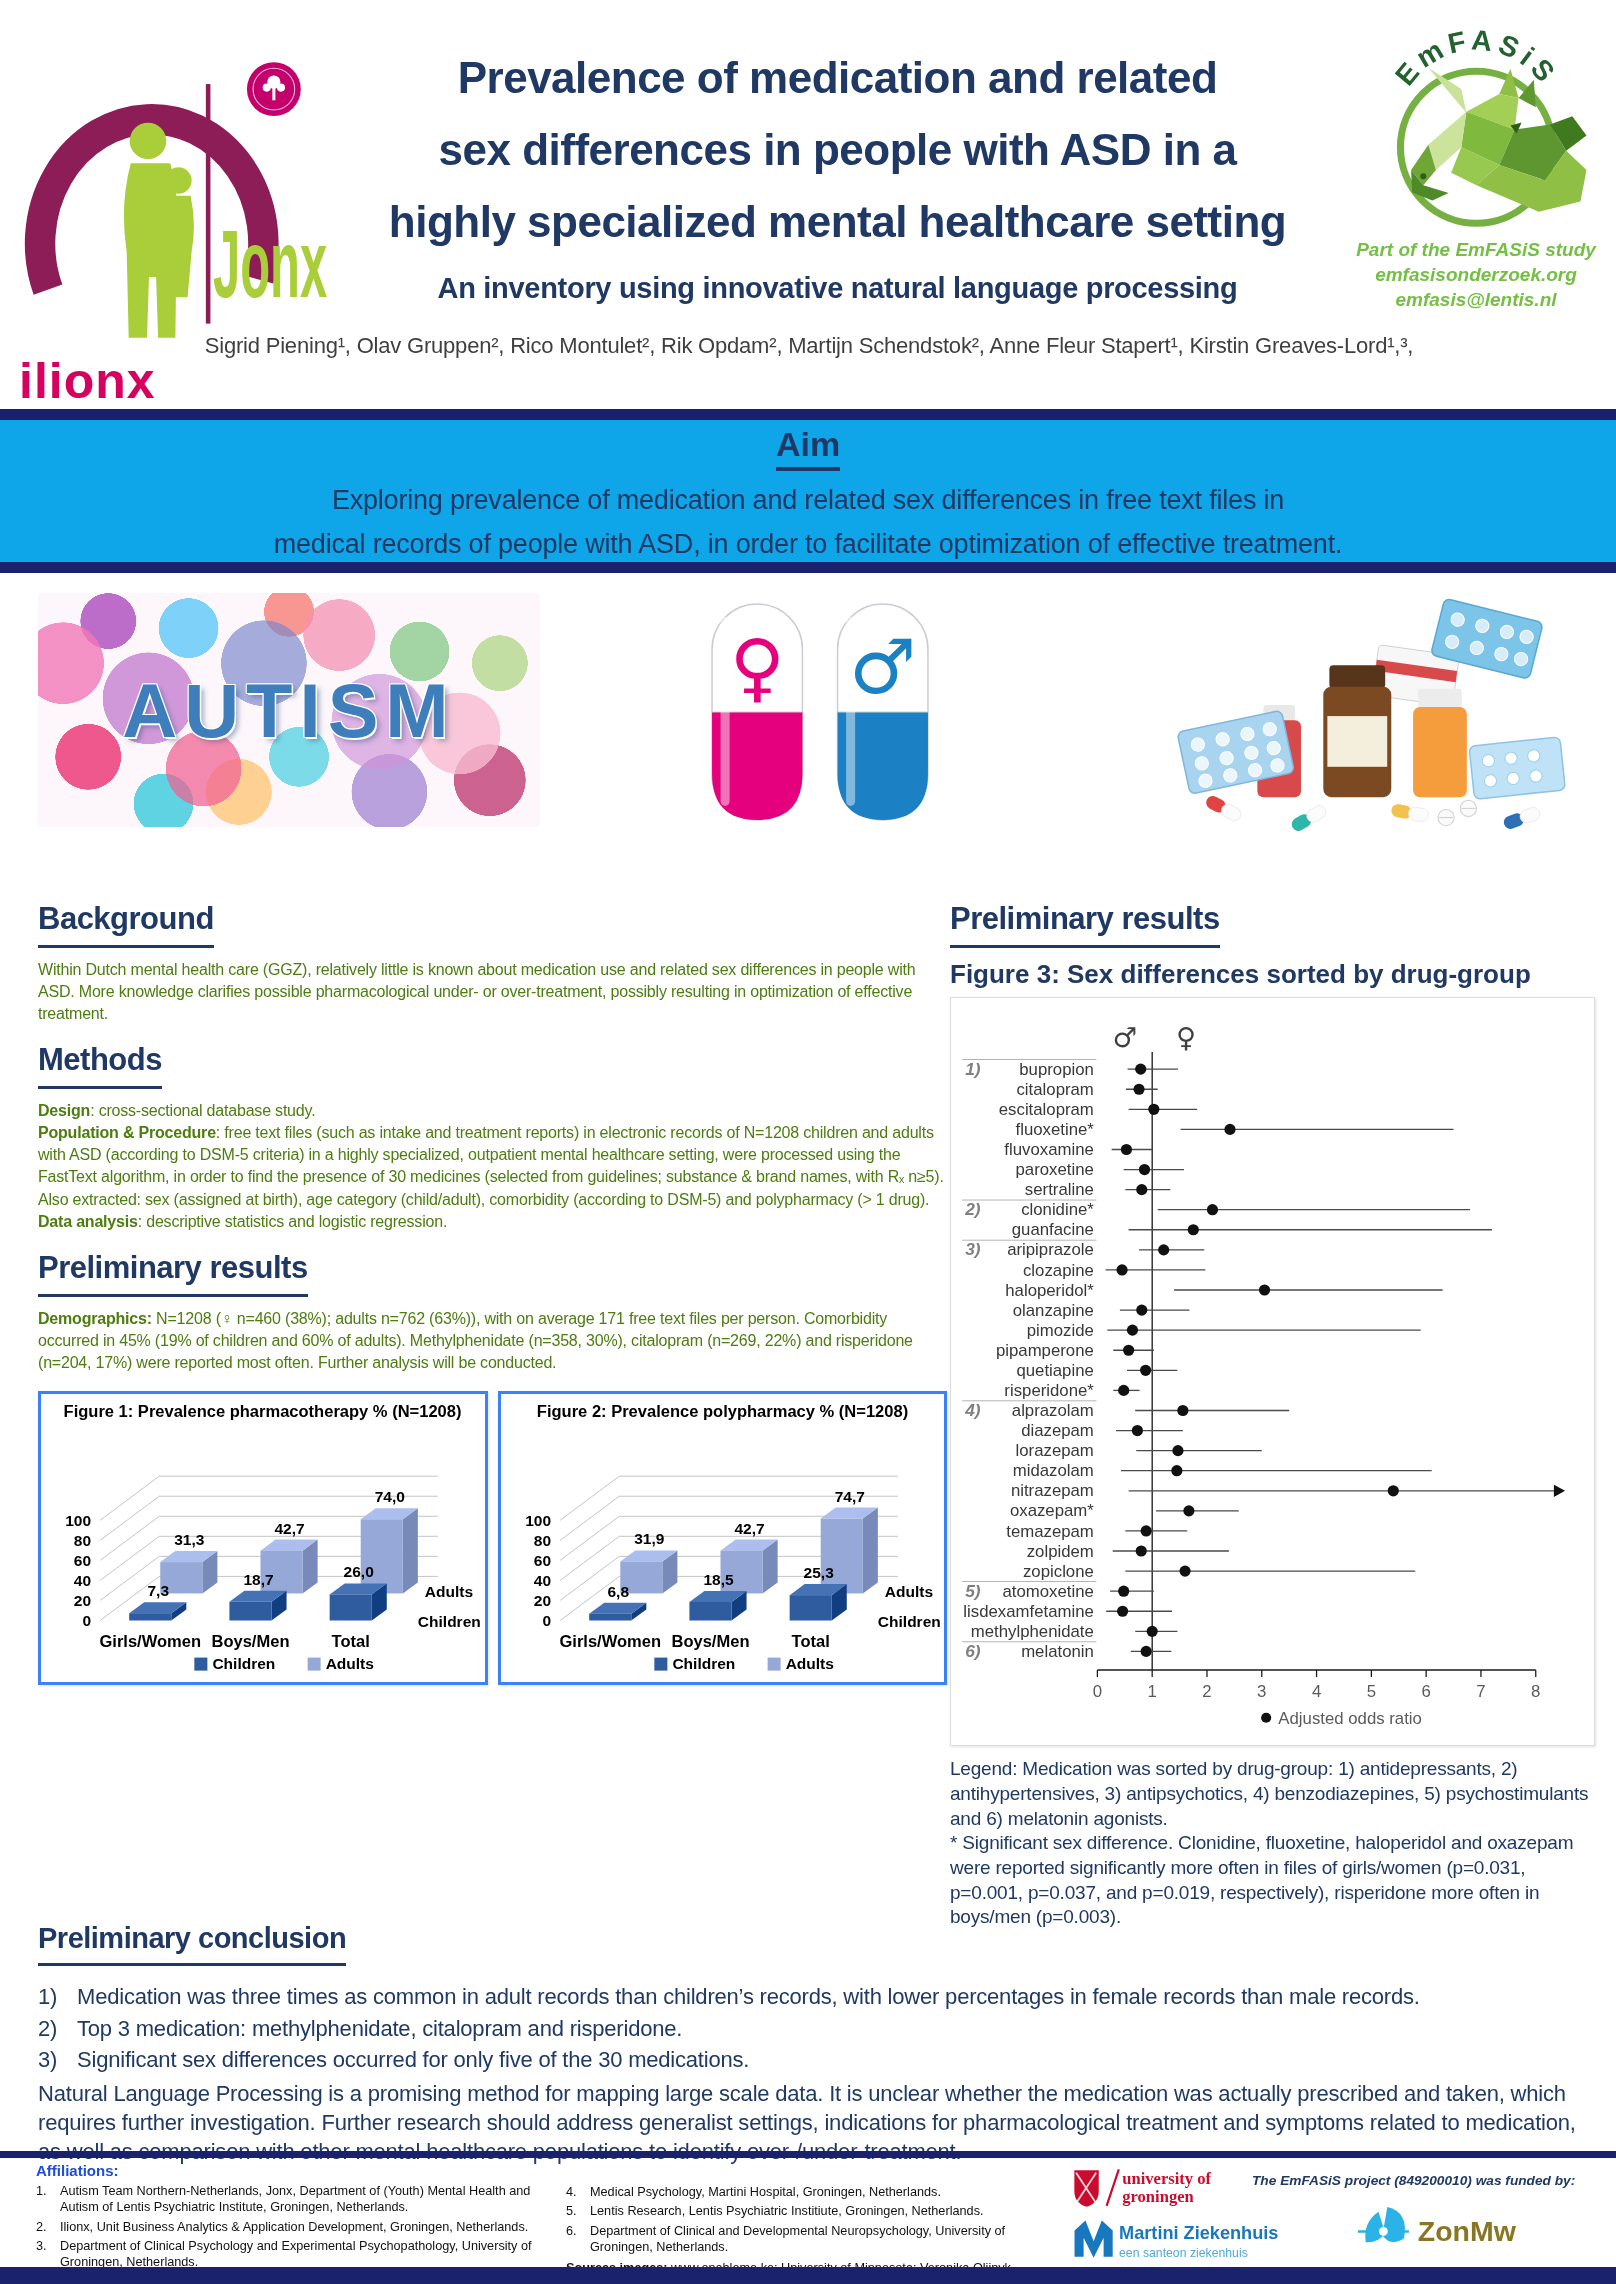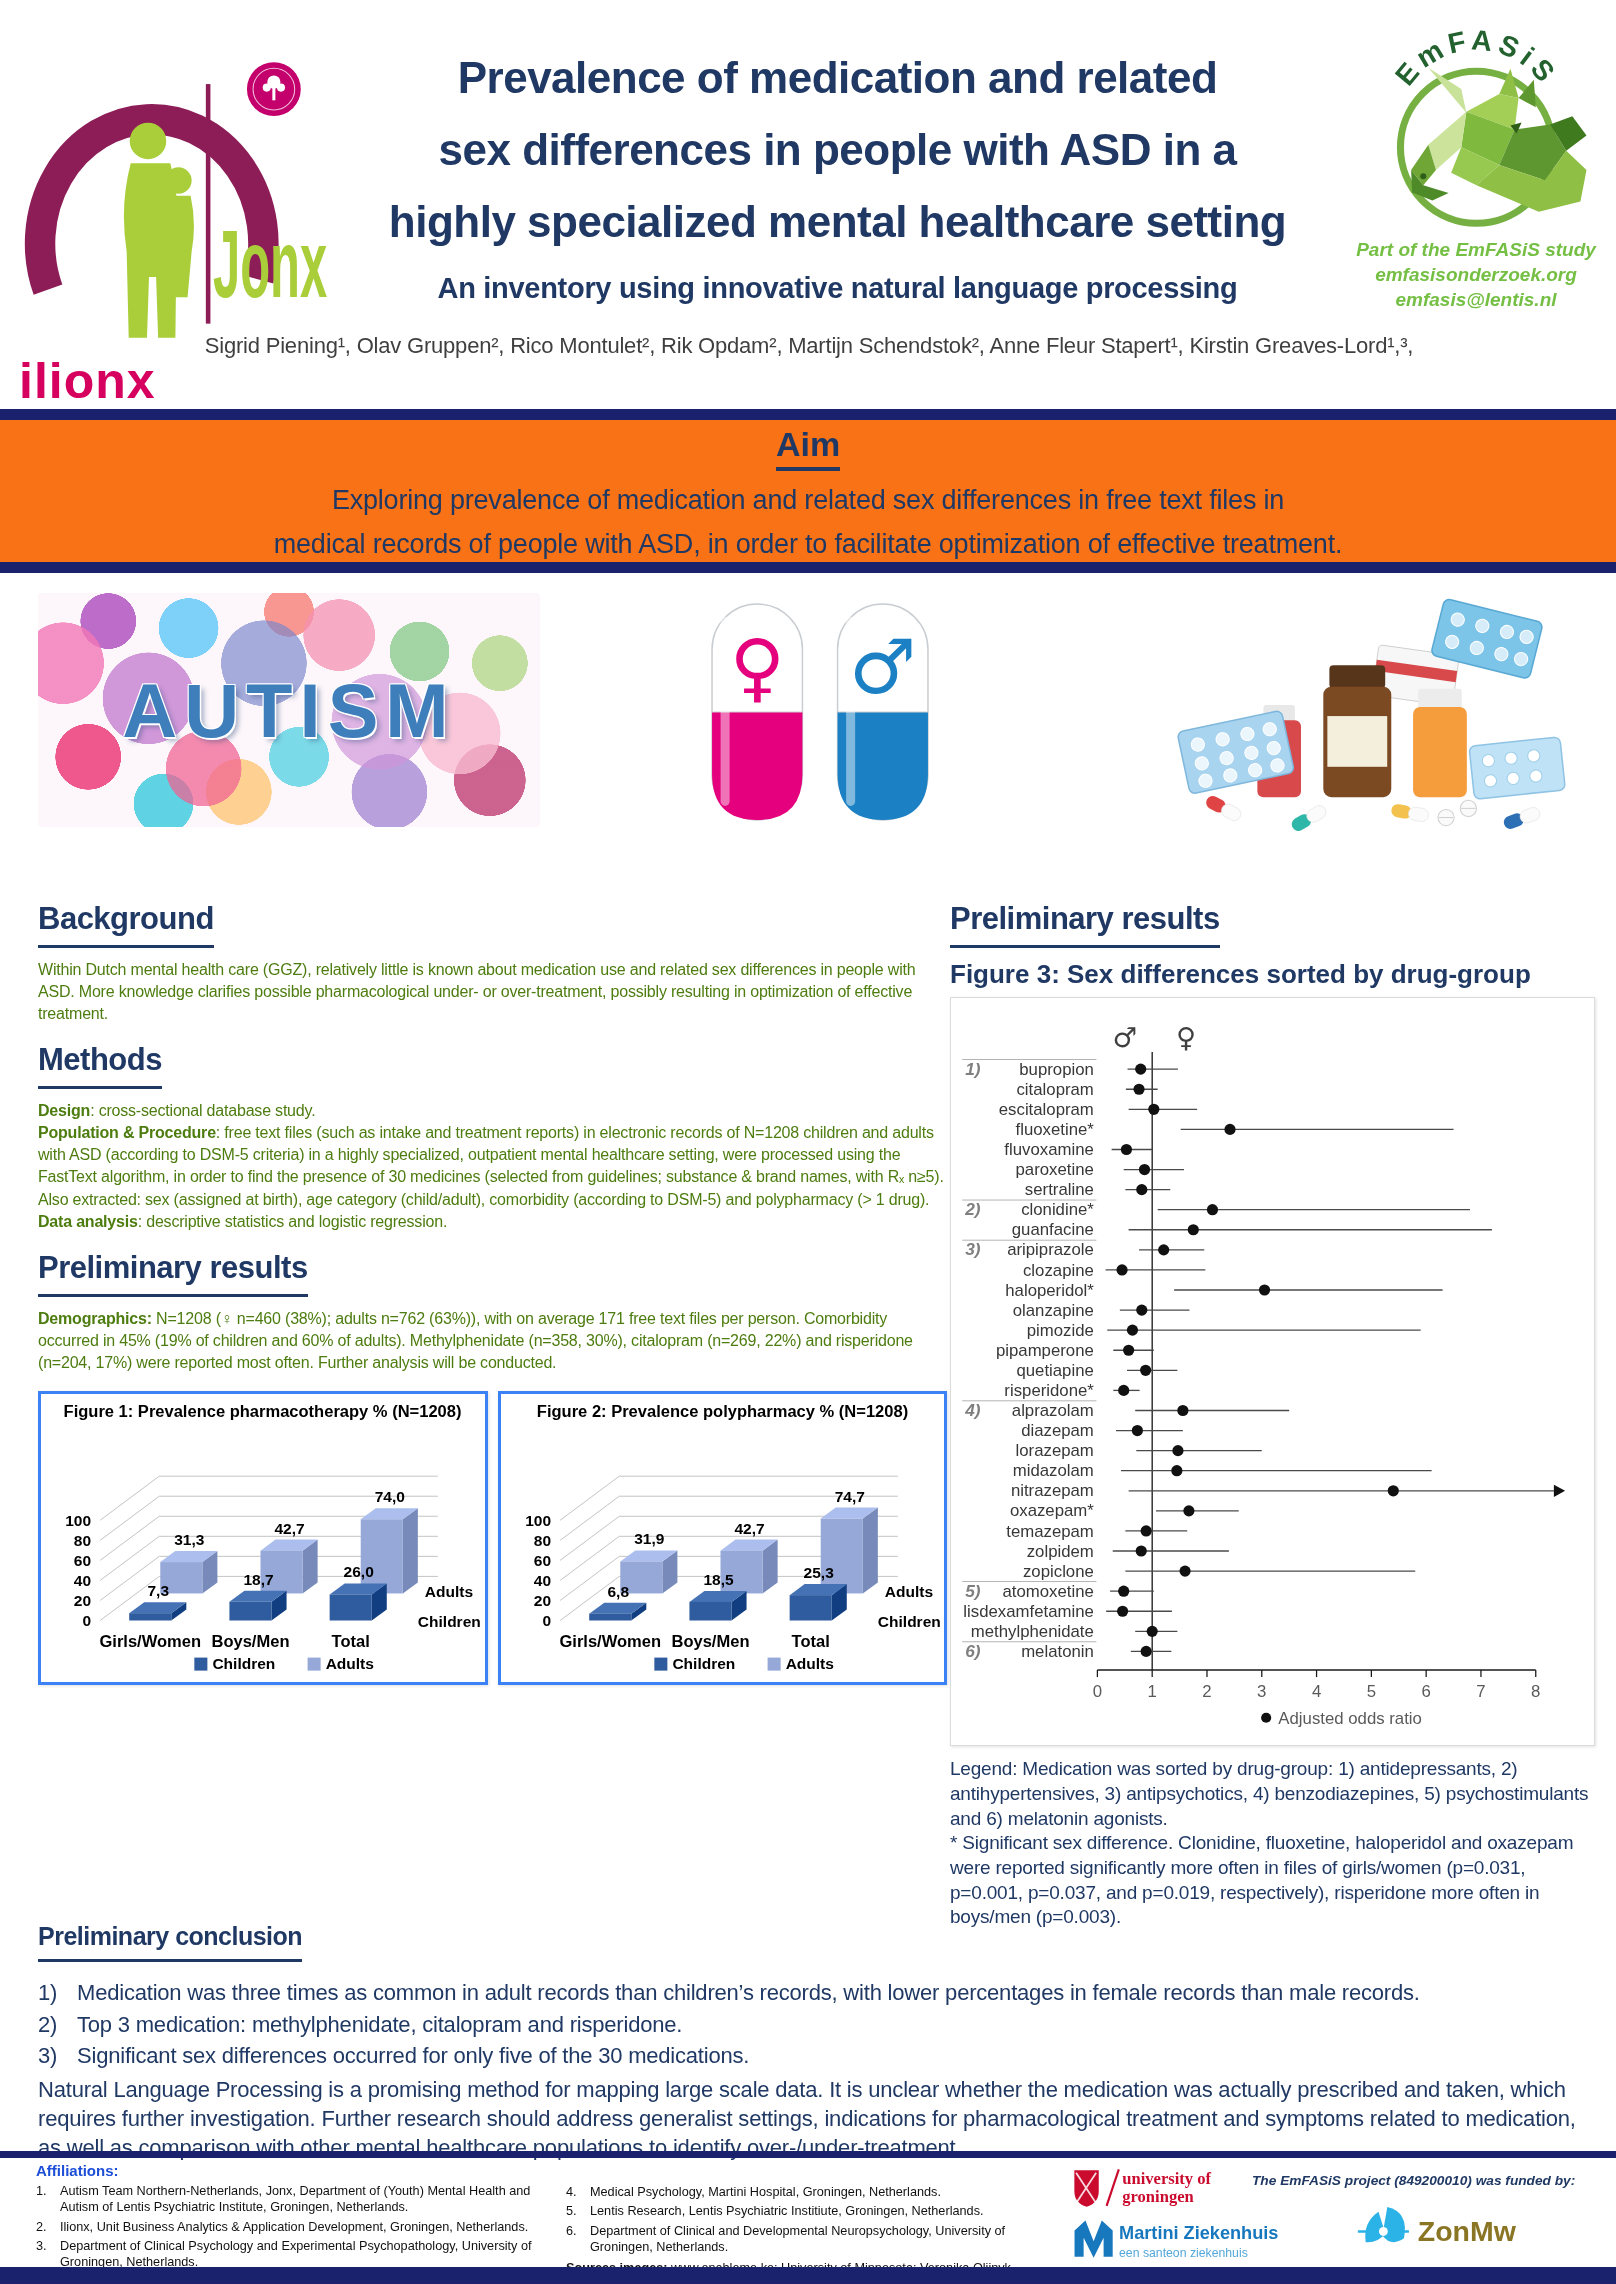--- a/index.html
+++ b/index.html
@@ -10,21 +10,21 @@
   .title-block{position:absolute;left:335px;top:56px;width:1005px;text-align:center;color:#1F3864;}
   .title-line{font-size:44px;font-weight:bold;line-height:1.0;margin:0 0 28px 0;letter-spacing:-0.5px;}
   .subtitle{font-size:29px;font-weight:bold;margin-top:7px;letter-spacing:-0.3px;}
   .authors{position:absolute;left:66px;top:331px;width:1486px;text-align:center;
     font-size:22px;line-height:1.32;color:#3f3f3f;letter-spacing:-0.2px;}
   .ilionx{position:absolute;left:19px;top:352px;font-size:50px;font-weight:bold;color:#D6005F;letter-spacing:1px;}
   .emfasis-note{position:absolute;left:1334px;top:237px;width:284px;text-align:center;
     font-size:19px;font-weight:bold;font-style:italic;color:#74BF44;line-height:1.32;}
   
   .navbar{position:absolute;left:0;width:1616px;background:#1A226E;}
-  .aim-box{position:absolute;left:0;top:420px;width:1616px;height:142px;background:#f97316;text-align:center;color:#1F3864;}
+  .aim-box{position:absolute;left:0;top:420px;width:1616px;height:142px;background:#0ea5e9;text-align:center;color:#1F3864;}
   .aim-head{display:inline-block;margin-top:5px;font-size:34px;font-weight:bold;
     border-bottom:4.6px solid #1F3864;padding-bottom:3px;}
   .aim-text{margin-top:8px;font-size:27px;line-height:1.62;white-space:pre-line;letter-spacing:-0.2px;}
   
   .autism-img{position:absolute;left:38px;top:593px;width:502px;height:234px;border-radius:4px;
     display:flex;align-items:center;justify-content:center;background-color:#fdf7fb;
     background-image:
       radial-gradient(circle 41px at 5% 30%, #F277B6cc 0 99%, transparent 100%),
       radial-gradient(circle 28px at 14% 12%, #9C27B0aa 0 99%, transparent 100%),
       radial-gradient(circle 33px at 10% 70%, #E91E63bb 0 99%, transparent 100%),
@@ -514,21 +514,21 @@
           <text x="644" y="1428" font-size="33" fill="#5a5a5a">Adjusted odds ratio</text>
         </svg>
     </div>
     <div class="fig3-legend">
       <p>Legend: Medication was sorted by drug-group: 1) antidepressants, 2) antihypertensives, 3) antipsychotics, 4) benzodiazepines, 5) psychostimulants and 6) melatonin agonists.</p>
       <p>* Significant sex difference. Clonidine, fluoxetine, haloperidol and oxazepam were reported significantly more often in files of girls/women (p=0.031, p=0.001, p=0.037, and p=0.019, respectively), risperidone more often in boys/men (p=0.003).</p>
     </div>
   </div>
 
   <div class="conclusion">
-    <div style="margin-bottom:5px;"><span class="h2" style="font-size:25px;text-align:right;">Preliminary conclusion</span></div>
+    <div style="margin-bottom:5px;"><span class="h2" style="font-size:29px;text-align:right;">Preliminary conclusion</span></div>
     <div class="concl-item">
       <span class="concl-n">1)</span>
       <span>Medication was three times as common in adult records than children’s records, with lower percentages in female records than male records.</span>
     </div>
     <div class="concl-item">
       <span class="concl-n">2)</span>
       <span>Top 3 medication: methylphenidate, citalopram and risperidone.</span>
     </div>
     <div class="concl-item">
       <span class="concl-n">3)</span>

